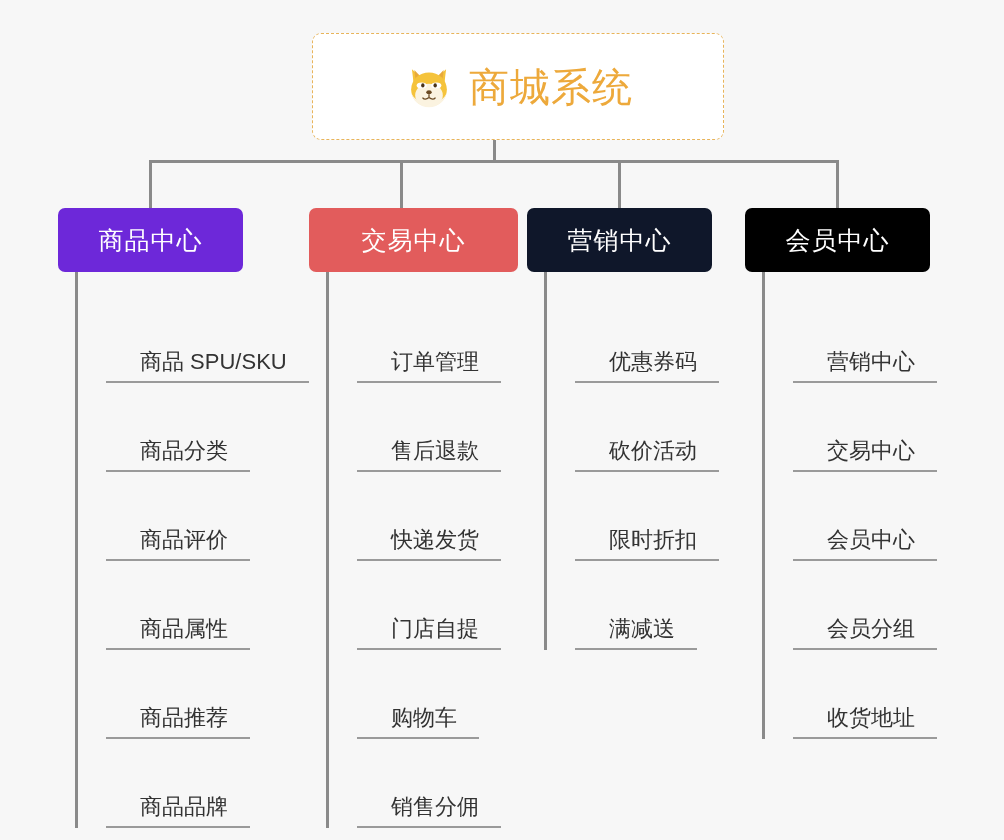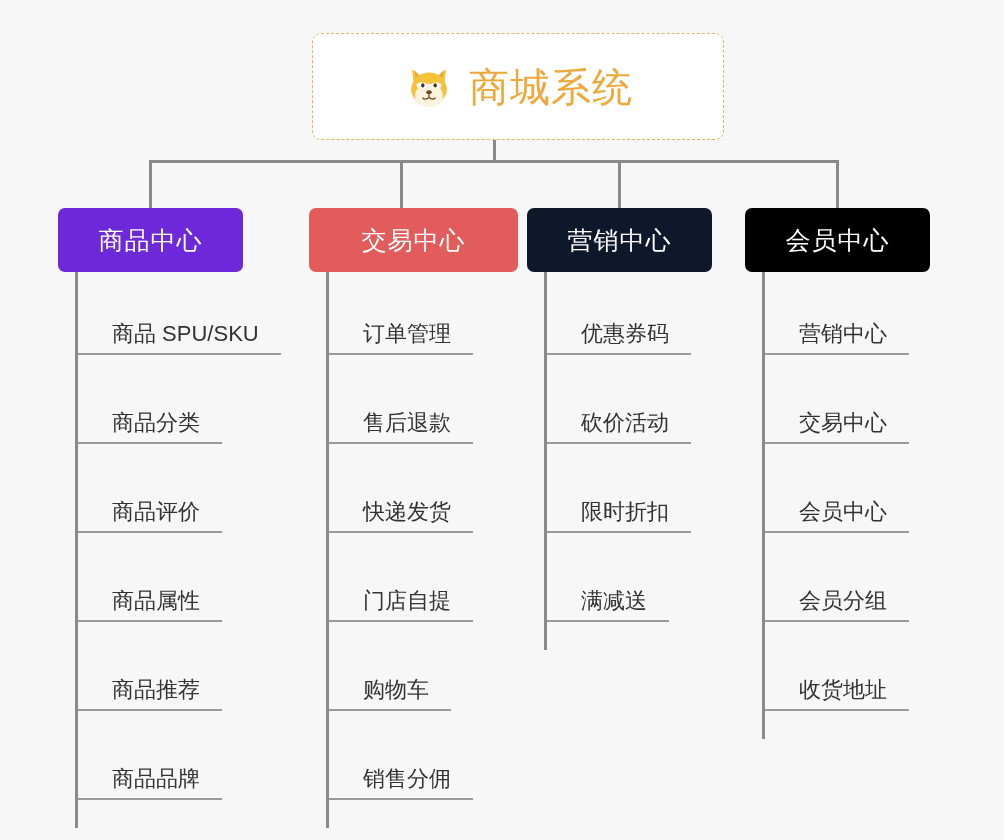--- a/index.html
+++ b/index.html
@@ -110,21 +110,22 @@
   .branch {
     position: relative;
     margin-left: 17px;
     padding-top: 22px;
     border-left: 3px solid #8a8a8a;
   }
   .leaf {
     position: relative;
     height: 89px;
     display: flex;
-    align-items: center;
+    align-items: flex-end;
+    padding-left: 28px;
   }
   .leaf-inner {
     display: inline-block;
     padding: 0 22px 7px 34px;
     border-bottom: 2px solid #9a9a9a;
     white-space: nowrap;
   }
   .leaf-label {
     font-size: 22px;
     color: #333333;

